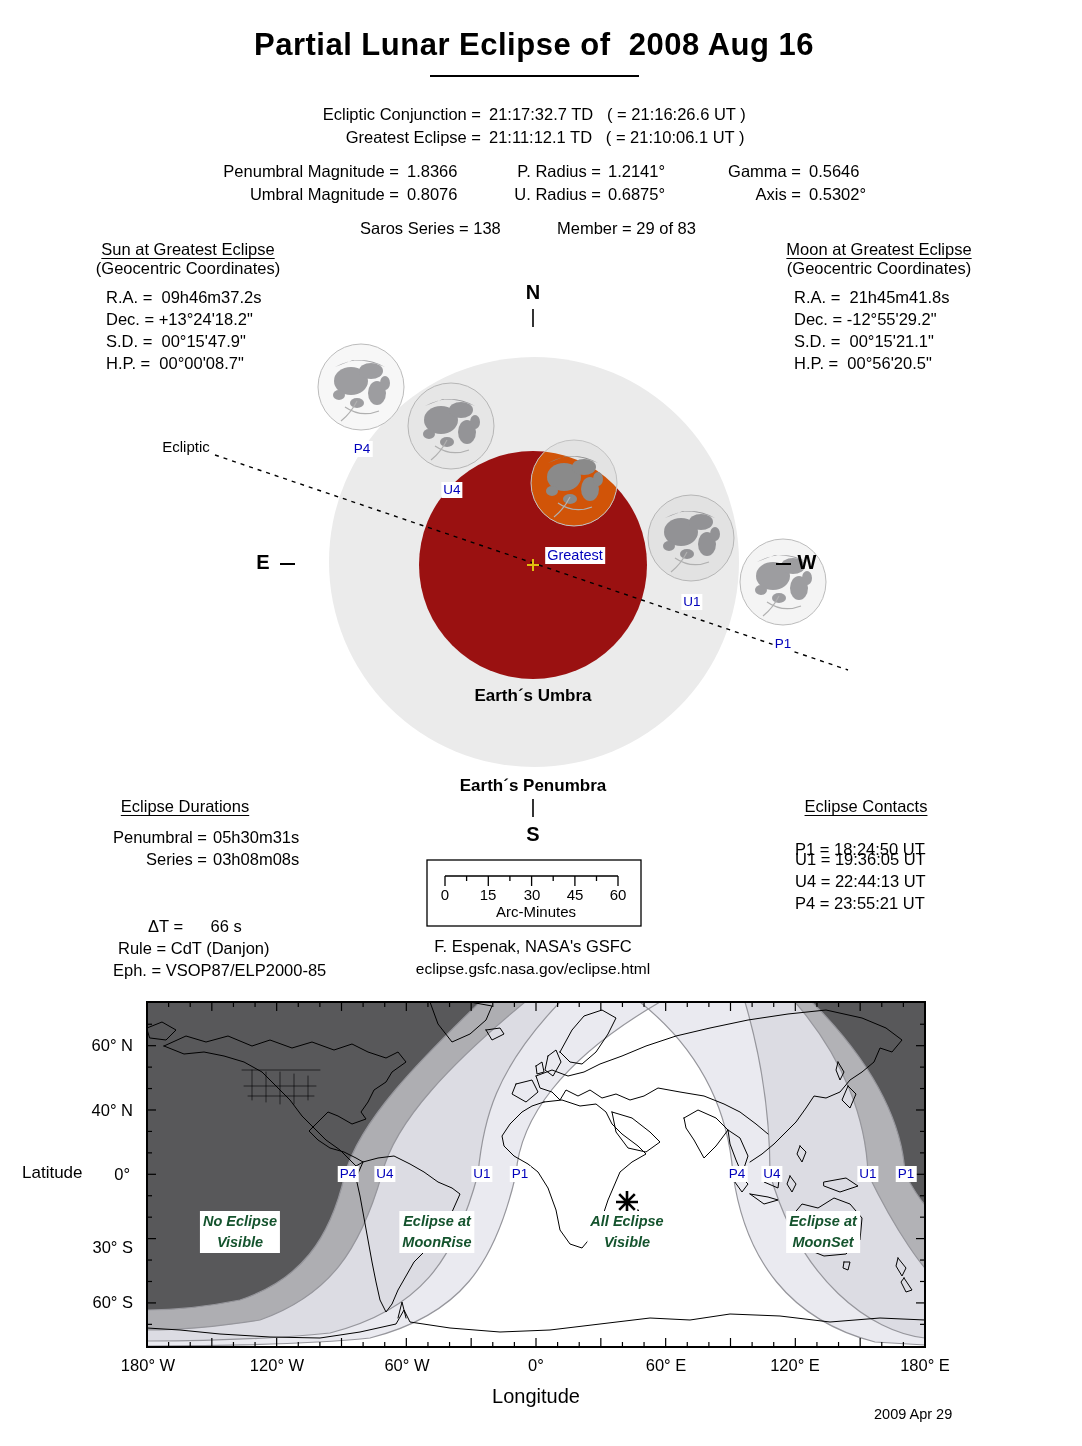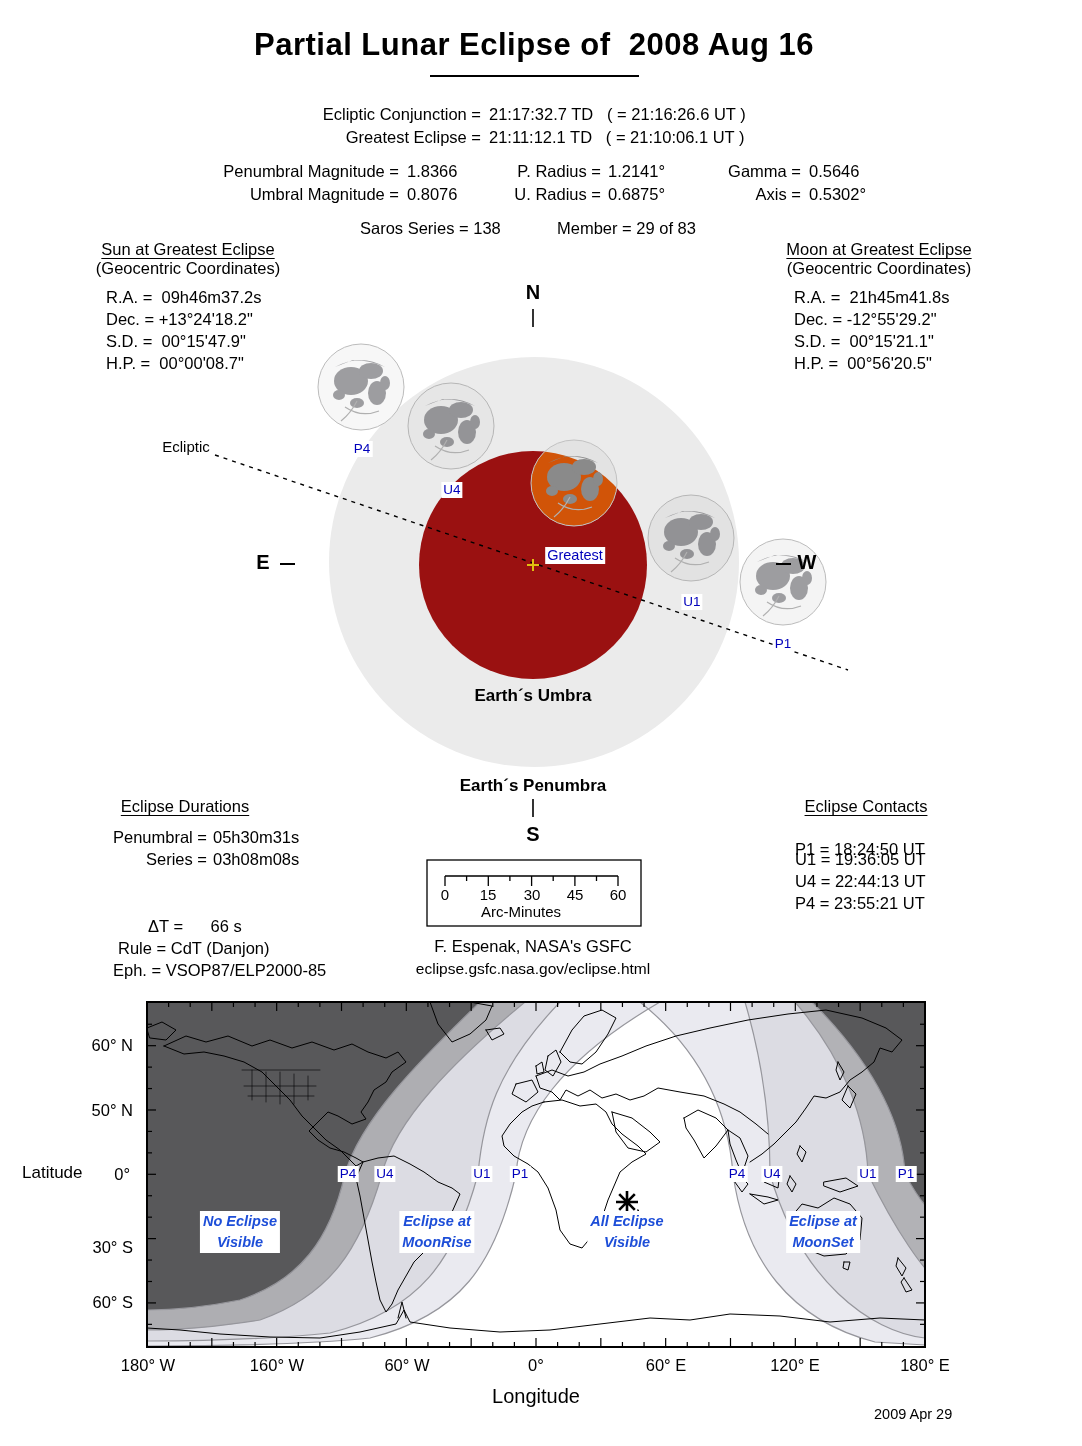--- a/index.html
+++ b/index.html
@@ -10,21 +10,21 @@
   .ctr{transform:translateX(-50%)}
   .rt{transform:translateX(-100%)}
   .b{font-weight:700}
   .it{}
   .title{font-size:31px;font-weight:700;letter-spacing:.5px}
   .hdr{text-decoration:underline;text-underline-offset:3px}
   .big{font-size:20px;font-weight:700}
   .f15{font-size:15px}
   .bl{position:absolute;color:#0000bb;background:#fff;font-size:13.5px;line-height:1.15;
       padding:0 2px;transform:translateX(-50%);white-space:pre}
-  .rl{position:absolute;color:#1d4ed8;background:#fff;font-weight:700;font-style:italic;
+  .rl{position:absolute;color:#14532d;background:#fff;font-weight:700;font-style:italic;
       font-size:14.5px;text-align:center;line-height:1.45;padding:0 3px;transform:translateX(-50%)}
 </style>
 </head>
 <body>
 
 <div id="page">
 
 <svg id="gfx" width="1082" height="1446" viewBox="0 0 1082 1446">
   <defs>
     <clipPath id="umbraClip" clipPathUnits="userSpaceOnUse">
@@ -345,33 +345,33 @@
 
 <div class="t" style="left:148px;top:917px">ΔT =      66 s</div>
 <div class="t" style="left:118px;top:939px">Rule = CdT (Danjon)</div>
 <div class="t" style="left:113px;top:961px">Eph. = VSOP87/ELP2000-85</div>
 
 <div class="t f15 ctr" style="left:445px;top:886px">0</div>
 <div class="t f15 ctr" style="left:488px;top:886px">15</div>
 <div class="t f15 ctr" style="left:532px;top:886px">30</div>
 <div class="t f15 ctr" style="left:575px;top:886px">45</div>
 <div class="t f15 ctr" style="left:618px;top:886px">60</div>
-<div class="t f15 ctr" style="left:521px;top:903px">Arc-Minutes</div>
+<div class="t f15 ctr" style="left:536px;top:903px">Arc-Minutes</div>
 
 <div class="t it ctr" style="left:533px;top:937px">F. Espenak, NASA's GSFC</div>
 <div class="t ctr" style="left:533px;top:960px;font-size:15.5px">eclipse.gsfc.nasa.gov/eclipse.html</div>
 
 <div class="t" style="left:22px;top:1163px;font-size:17px">Latitude</div>
 <div class="t rt" style="left:133px;top:1036px">60° N</div>
-<div class="t rt" style="left:133px;top:1101px">50° N</div>
+<div class="t rt" style="left:133px;top:1101px">40° N</div>
 <div class="t rt" style="left:130px;top:1165px">0°</div>
 <div class="t rt" style="left:133px;top:1238px">30° S</div>
 <div class="t rt" style="left:133px;top:1293px">60° S</div>
 <div class="t ctr" style="left:148px;top:1356px">180° W</div>
-<div class="t ctr" style="left:277px;top:1356px">160° W</div>
+<div class="t ctr" style="left:277px;top:1356px">120° W</div>
 <div class="t ctr" style="left:407px;top:1356px">60° W</div>
 <div class="t ctr" style="left:536px;top:1356px">0°</div>
 <div class="t ctr" style="left:666px;top:1356px">60° E</div>
 <div class="t ctr" style="left:795px;top:1356px">120° E</div>
 <div class="t ctr" style="left:925px;top:1356px">180° E</div>
 <div class="t ctr" style="left:536px;top:1384px;font-size:20px">Longitude</div>
 <div class="t" style="left:874px;top:1406px;font-size:14.5px">2009 Apr 29</div>
 
 <div class="rl" style="left:240px;top:1211px">
   <span>No Eclipse</span><br>

